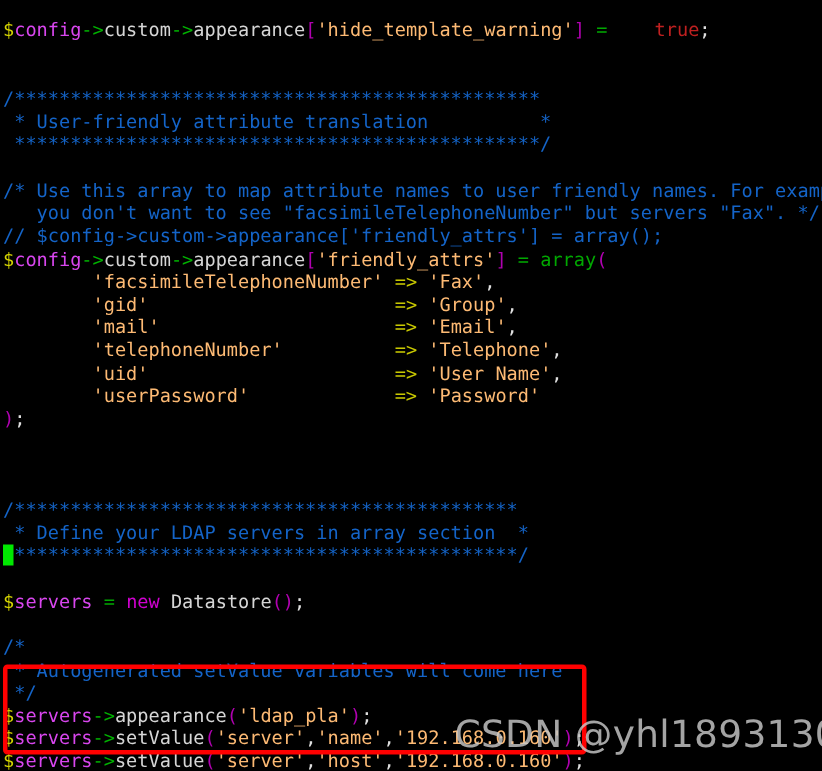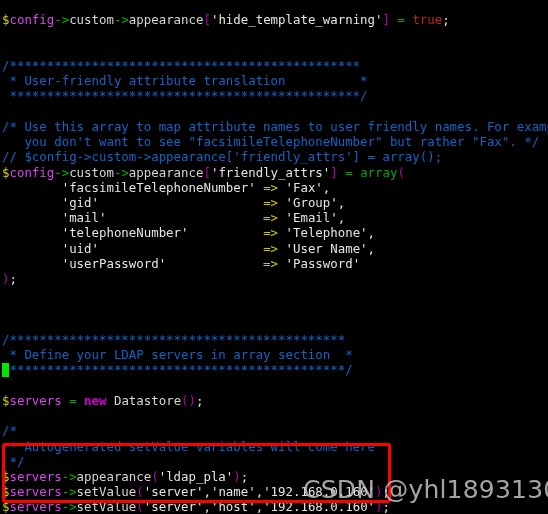--- a/index.html
+++ b/index.html
@@ -37,24 +37,24 @@
     white-space: pre;
     height: 15.22px;
     display: block;
   }
   
   .var      { color: #d4d400; }      
   .varname  { color: #d946ef; }      
   .arrow    { color: #00b200; }      
   .plain    { color: #d6d6d6; margin-top: 25px; }      
   .brk      { color: #b000b0; }      
-  .str      { color: #e5e5e5; }      
+  .str      { color: #fdba74; }      
   .op       { color: #00a800; }      
-  .kw       { color: #d000d0; font-weight: bold; }      
-  .lit      { color: #c02020; }      
+  .kw       { color: #d000d0; }      
+  .lit      { color: #c02020; margin-left: 24px; }      
   .cmt      { color: #1464c8; }      
   .fatarrow { color: #c8c800; }      
   .semi     { color: #e0e0e0; }
 
   #cursor {
     position: absolute;
     background: #00e800;
     width: 7px;
     height: 14px;
   }
@@ -83,21 +83,21 @@
 <div id="editor" style="background: rgb(0, 0, 0);">
 
   <pre class="code" id="code" style="background: transparent;"><span class="line"><span class="var">$</span><span class="varname">config</span><span class="arrow">-&gt;</span><span class="plain">custom</span><span class="arrow">-&gt;</span><span class="plain">appearance</span><span class="brk">[</span><span class="str">'hide_template_warning'</span><span class="brk">]</span><span class="plain"> </span><span class="op">=</span><span class="plain"> </span><span class="lit">true</span><span class="semi">;</span>
 </span><span class="line">
 </span><span class="line">
 </span><span class="line"><span class="cmt">/***********************************************</span>
 </span><span class="line"><span class="cmt"> * User-friendly attribute translation          *</span>
 </span><span class="line"><span class="cmt"> ***********************************************/</span>
 </span><span class="line">
 </span><span class="line"><span class="cmt">/* Use this array to map attribute names to user friendly names. For example,</span>
-</span><span class="line"><span class="cmt">   you don't want to see "facsimileTelephoneNumber" but rather "Fax". */</span>
+</span><span class="line"><span class="cmt">   you don't want to see "facsimileTelephoneNumber" but servers "Fax". */</span>
 </span><span class="line"><span class="cmt">// $config-&gt;custom-&gt;appearance['friendly_attrs'] = array();</span>
 </span><span class="line"><span class="var">$</span><span class="varname">config</span><span class="arrow">-&gt;</span><span class="plain">custom</span><span class="arrow">-&gt;</span><span class="plain">appearance</span><span class="brk">[</span><span class="str">'friendly_attrs'</span><span class="brk">]</span><span class="plain"> </span><span class="op">=</span><span class="plain"> </span><span class="op">array</span><span class="brk">(</span>
 </span><span class="line"><span class="plain">        </span><span class="str">'facsimileTelephoneNumber'</span><span class="plain"> </span><span class="fatarrow">=&gt;</span><span class="plain"> </span><span class="str">'Fax'</span><span class="semi">,</span>
 </span><span class="line"><span class="plain">        </span><span class="str">'gid'</span><span class="plain">                      </span><span class="fatarrow">=&gt;</span><span class="plain"> </span><span class="str">'Group'</span><span class="semi">,</span>
 </span><span class="line"><span class="plain">        </span><span class="str">'mail'</span><span class="plain">                     </span><span class="fatarrow">=&gt;</span><span class="plain"> </span><span class="str">'Email'</span><span class="semi">,</span>
 </span><span class="line"><span class="plain">        </span><span class="str">'telephoneNumber'</span><span class="plain">          </span><span class="fatarrow">=&gt;</span><span class="plain"> </span><span class="str">'Telephone'</span><span class="semi">,</span>
 </span><span class="line"><span class="plain">        </span><span class="str">'uid'</span><span class="plain">                      </span><span class="fatarrow">=&gt;</span><span class="plain"> </span><span class="str">'User Name'</span><span class="semi">,</span>
 </span><span class="line"><span class="plain">        </span><span class="str">'userPassword'</span><span class="plain">             </span><span class="fatarrow">=&gt;</span><span class="plain"> </span><span class="str">'Password'</span>
 </span><span class="line"><span class="brk">)</span><span class="semi">;</span>
 </span><span class="line">

